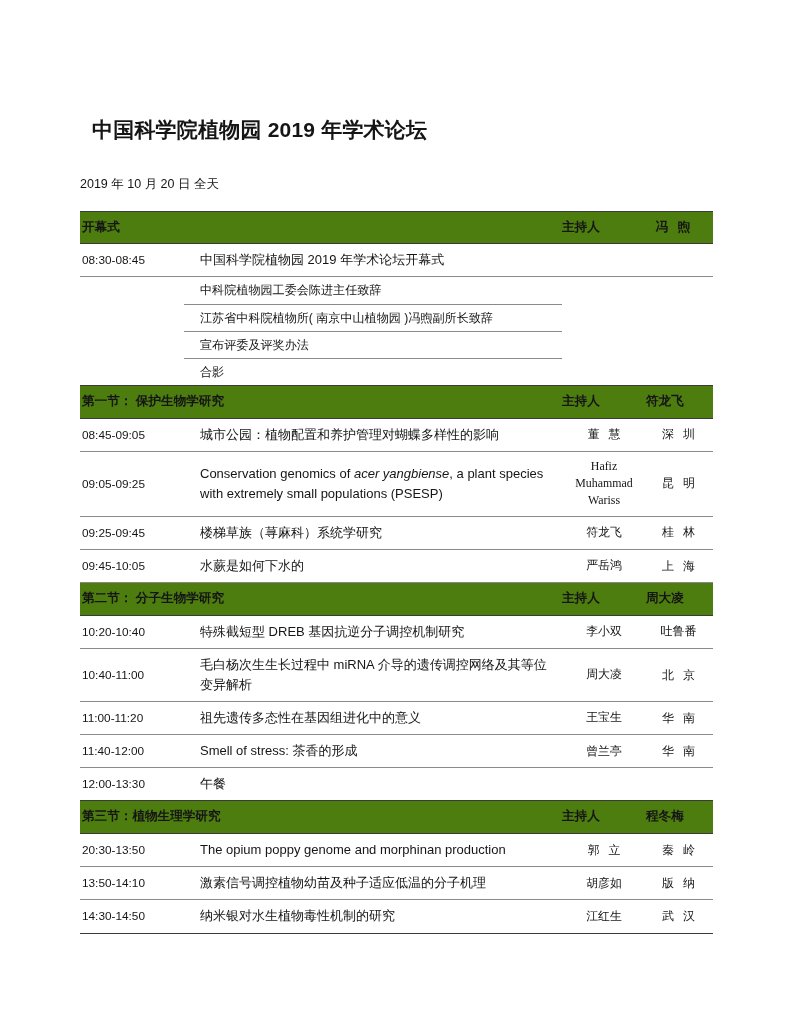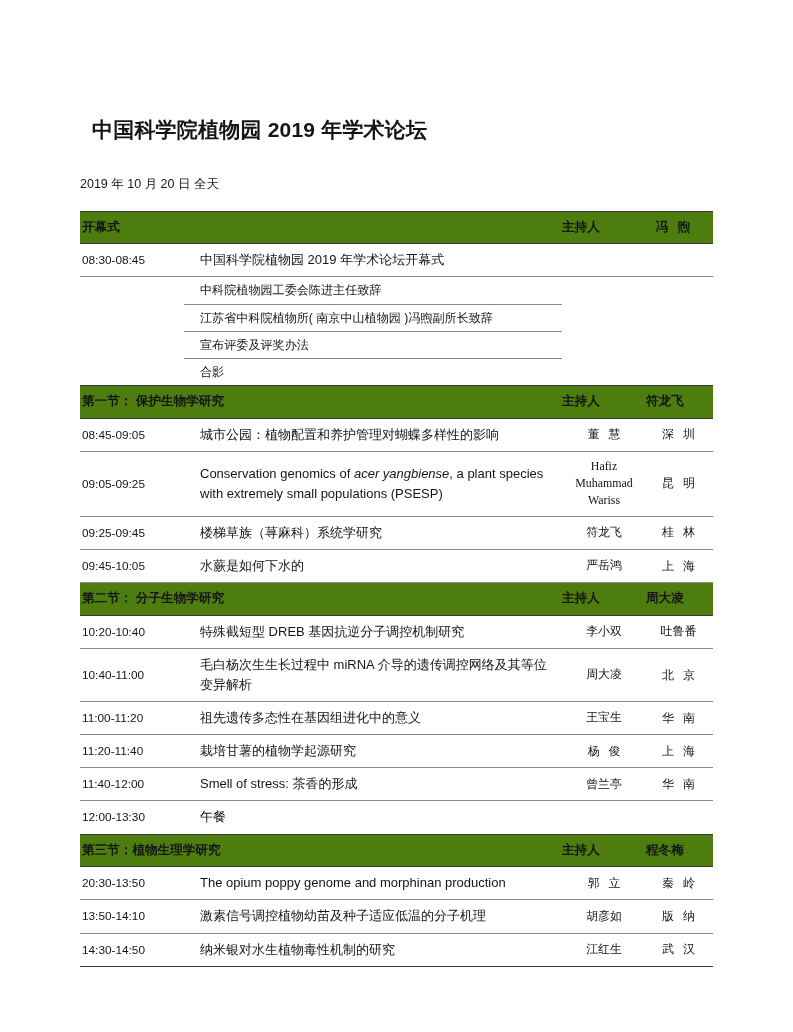--- a/index.html
+++ b/index.html
@@ -232,26 +232,20 @@
           <td class="host"><span>周大凌</span></td>
           <td class="place"><span class="spread2">北京</span></td>
         </tr>
         <tr class="item-row">
           <td class="time">11:00-11:20</td>
           <td class="topic"><span>祖先遗传多态性在基因组进化中的意义</span></td>
           <td class="host"><span>王宝生</span></td>
           <td class="place"><span class="spread2">华南</span></td>
         </tr>
         <tr class="item-row">
-          <td class="time">11:20-11:40</td>
-          <td class="topic"><span>栽培甘薯的植物学起源研究</span></td>
-          <td class="host"><span class="spread2">杨俊</span></td>
-          <td class="place"><span class="spread2">上海</span></td>
-        </tr>
-        <tr class="item-row">
           <td class="time">11:40-12:00</td>
           <td class="topic"><span>Smell of stress: 茶香的形成</span></td>
           <td class="host"><span>曾兰亭</span></td>
           <td class="place"><span class="spread2">华南</span></td>
         </tr>
         <tr class="item-row block-end">
           <td class="time">12:00-13:30</td>
           <td class="topic"><span>午餐</span></td>
           <td class="host"><span></span></td>
           <td class="place"><span></span></td>

